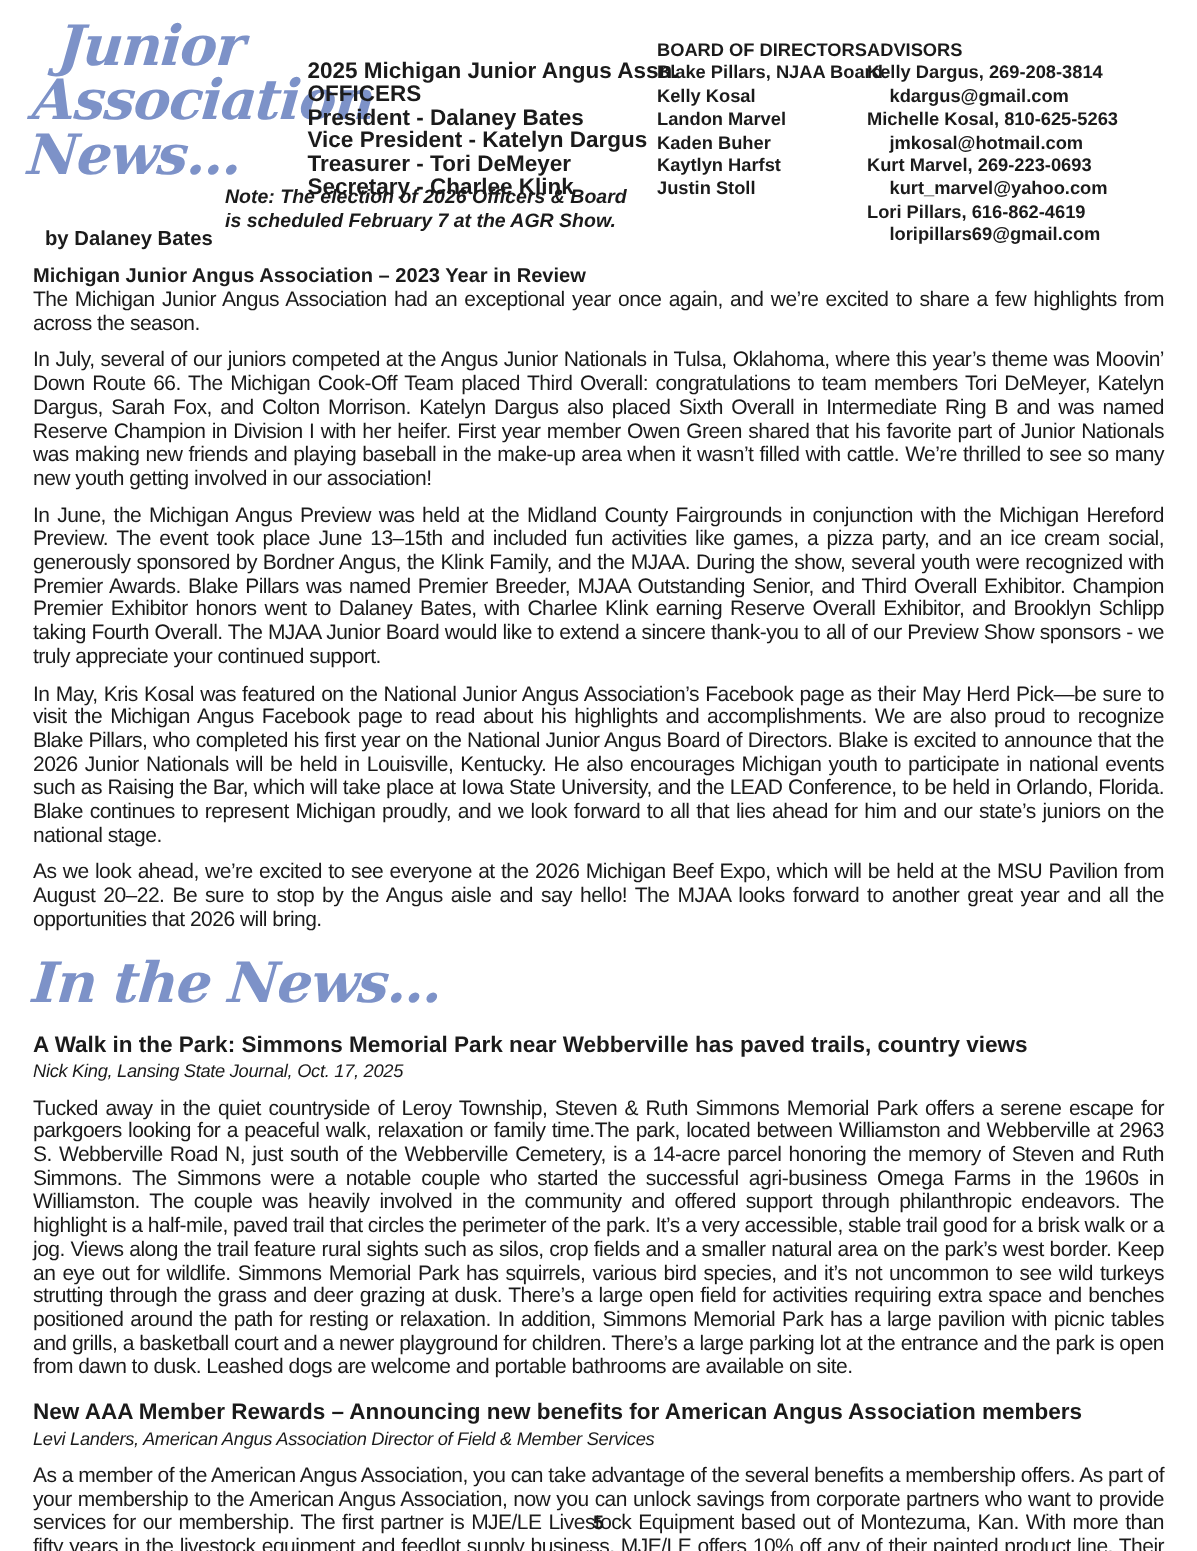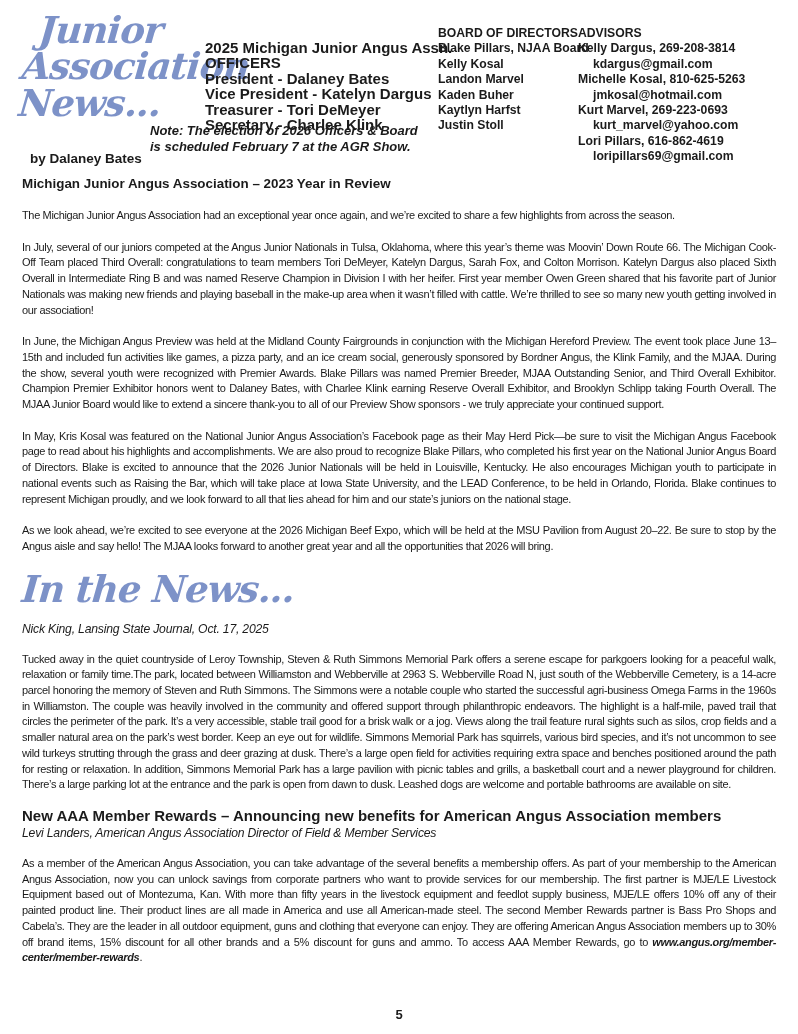--- a/index.html
+++ b/index.html
@@ -45,22 +45,22 @@
   .board { position:absolute; left:416px; top:6px; width:142px; font-weight:bold; font-size:12.2px; line-height:15.4px; white-space:nowrap; }
   .advisors { position:absolute; left:556px; top:6px; width:200px; font-weight:bold; font-size:12.2px; line-height:15.4px; white-space:nowrap; }
   .advisors .email { padding-left:15px; }
 
   
   .main { position:absolute; left:22px; top:176px; width:754px; }
 
   .section-heading { font-weight:bold; font-size:13.4px; line-height:16px; margin:0; }
 
   p.body {
-    margin:16px 0 9px 0;
-    font-size:11px; line-height:15.7px;
+    margin:0 0 9px 0;
+    font-size:14px; line-height:15.7px;
     text-align:justify;
     letter-spacing:-0.35px;
   }
 
   .news-script {
     color:#7d92c8;
     font-family:"DejaVu Serif", serif;
     font-style:italic; font-weight:bold;
     font-size:37px; line-height:1;
     letter-spacing:-1px;
@@ -136,20 +136,21 @@
     <h2 class="section-heading">Michigan Junior Angus Association – 2023 Year in Review</h2>
     <p class="body">The Michigan Junior Angus Association had an exceptional year once again, and we’re excited to share a few highlights from across the season.</p>
     <p class="body">In July, several of our juniors competed at the Angus Junior Nationals in Tulsa, Oklahoma, where this year’s theme was Moovin’ Down Route 66. The Michigan Cook-Off Team placed Third Overall: congratulations to team members Tori DeMeyer, Katelyn Dargus, Sarah Fox, and Colton Morrison. Katelyn Dargus also placed Sixth Overall in Intermediate Ring B and was named Reserve Champion in Division I with her heifer. First year member Owen Green shared that his favorite part of Junior Nationals was making new friends and playing baseball in the make-up area when it wasn’t filled with cattle. We’re thrilled to see so many new youth getting involved in our association!</p>
     <p class="body">In June, the Michigan Angus Preview was held at the Midland County Fairgrounds in conjunction with the Michigan Hereford Preview. The event took place June 13–15th and included fun activities like games, a pizza party, and an ice cream social, generously sponsored by Bordner Angus, the Klink Family, and the MJAA. During the show, several youth were recognized with Premier Awards. Blake Pillars was named Premier Breeder, MJAA Outstanding Senior, and Third Overall Exhibitor. Champion Premier Exhibitor honors went to Dalaney Bates, with Charlee Klink earning Reserve Overall Exhibitor, and Brooklyn Schlipp taking Fourth Overall. The MJAA Junior Board would like to extend a sincere thank-you to all of our Preview Show sponsors - we truly appreciate your continued support.</p>
     <p class="body">In May, Kris Kosal was featured on the National Junior Angus Association’s Facebook page as their May Herd Pick—be sure to visit the Michigan Angus Facebook page to read about his highlights and accomplishments. We are also proud to recognize Blake Pillars, who completed his first year on the National Junior Angus Board of Directors. Blake is excited to announce that the 2026 Junior Nationals will be held in Louisville, Kentucky. He also encourages Michigan youth to participate in national events such as Raising the Bar, which will take place at Iowa State University, and the LEAD Conference, to be held in Orlando, Florida. Blake continues to represent Michigan proudly, and we look forward to all that lies ahead for him and our state’s juniors on the national stage.</p>
     <p class="body">As we look ahead, we’re excited to see everyone at the 2026 Michigan Beef Expo, which will be held at the MSU Pavilion from August 20–22. Be sure to stop by the Angus aisle and say hello! The MJAA looks forward to another great year and all the opportunities that 2026 will bring.</p>
 
     <div class="news-script">In the News...</div>
 
     <div class="article">
+      <h3 class="article-title">A Walk in the Park: Simmons Memorial Park near Webberville has paved trails, country views</h3>
       <div class="article-byline">Nick King, Lansing State Journal, Oct. 17, 2025</div>
       <p class="body">Tucked away in the quiet countryside of Leroy Township, Steven &amp; Ruth Simmons Memorial Park offers a serene escape for parkgoers looking for a peaceful walk, relaxation or family time.The park, located between Williamston and Webberville at 2963 S. Webberville Road N, just south of the Webberville Cemetery, is a 14-acre parcel honoring the memory of Steven and Ruth Simmons. The Simmons were a notable couple who started the successful agri-business Omega Farms in the 1960s in Williamston. The couple was heavily involved in the community and offered support through philanthropic endeavors. The highlight is a half-mile, paved trail that circles the perimeter of the park. It’s a very accessible, stable trail good for a brisk walk or a jog. Views along the trail feature rural sights such as silos, crop fields and a smaller natural area on the park’s west border. Keep an eye out for wildlife. Simmons Memorial Park has squirrels, various bird species, and it’s not uncommon to see wild turkeys strutting through the grass and deer grazing at dusk. There’s a large open field for activities requiring extra space and benches positioned around the path for resting or relaxation. In addition, Simmons Memorial Park has a large pavilion with picnic tables and grills, a basketball court and a newer playground for children. There’s a large parking lot at the entrance and the park is open from dawn to dusk. Leashed dogs are welcome and portable bathrooms are available on site.</p>
     </div>
 
     <div class="article">
       <h3 class="article-title">New AAA Member Rewards – Announcing new benefits for American Angus Association members</h3>
       <div class="article-byline">Levi Landers, American Angus  Association Director of Field &amp; Member Services</div>
       <p class="body"><span>As a member of the American Angus Association, you can take advantage of the several benefits a membership offers. As part of your membership to the American Angus Association, now you can unlock savings from corporate partners who want to provide services for our membership. The first partner is MJE/LE Livestock Equipment based out of Montezuma, Kan. With more than fifty years in the livestock equipment and feedlot supply business, MJE/LE offers 10% off any of their painted product line. Their product lines are all made in America and use all American-made steel. The second Member Rewards partner is Bass Pro Shops and Cabela’s. They are the leader in all outdoor equipment, guns and clothing that everyone can enjoy. They are offering American Angus Association members up to 30% off brand items, 15% discount for all other brands and a 5% discount for guns and ammo. To access AAA Member Rewards, go to </span><span class="url">www.angus.org/member-center/member-rewards</span><span>.</span></p>
     </div>
 

